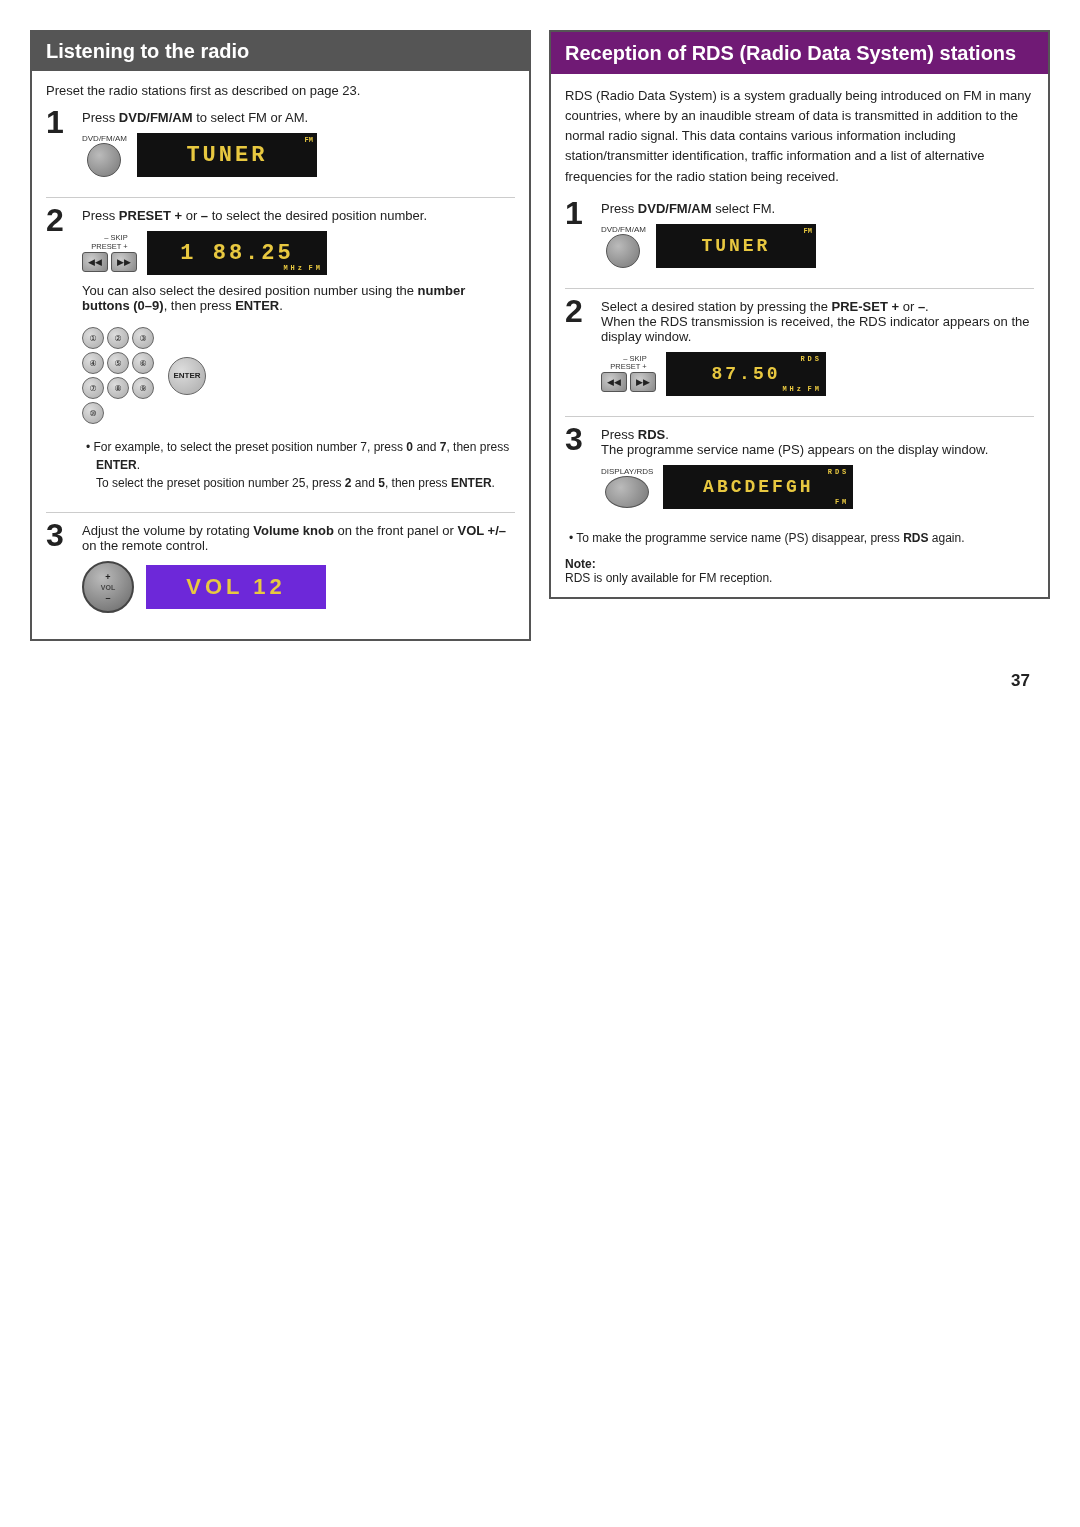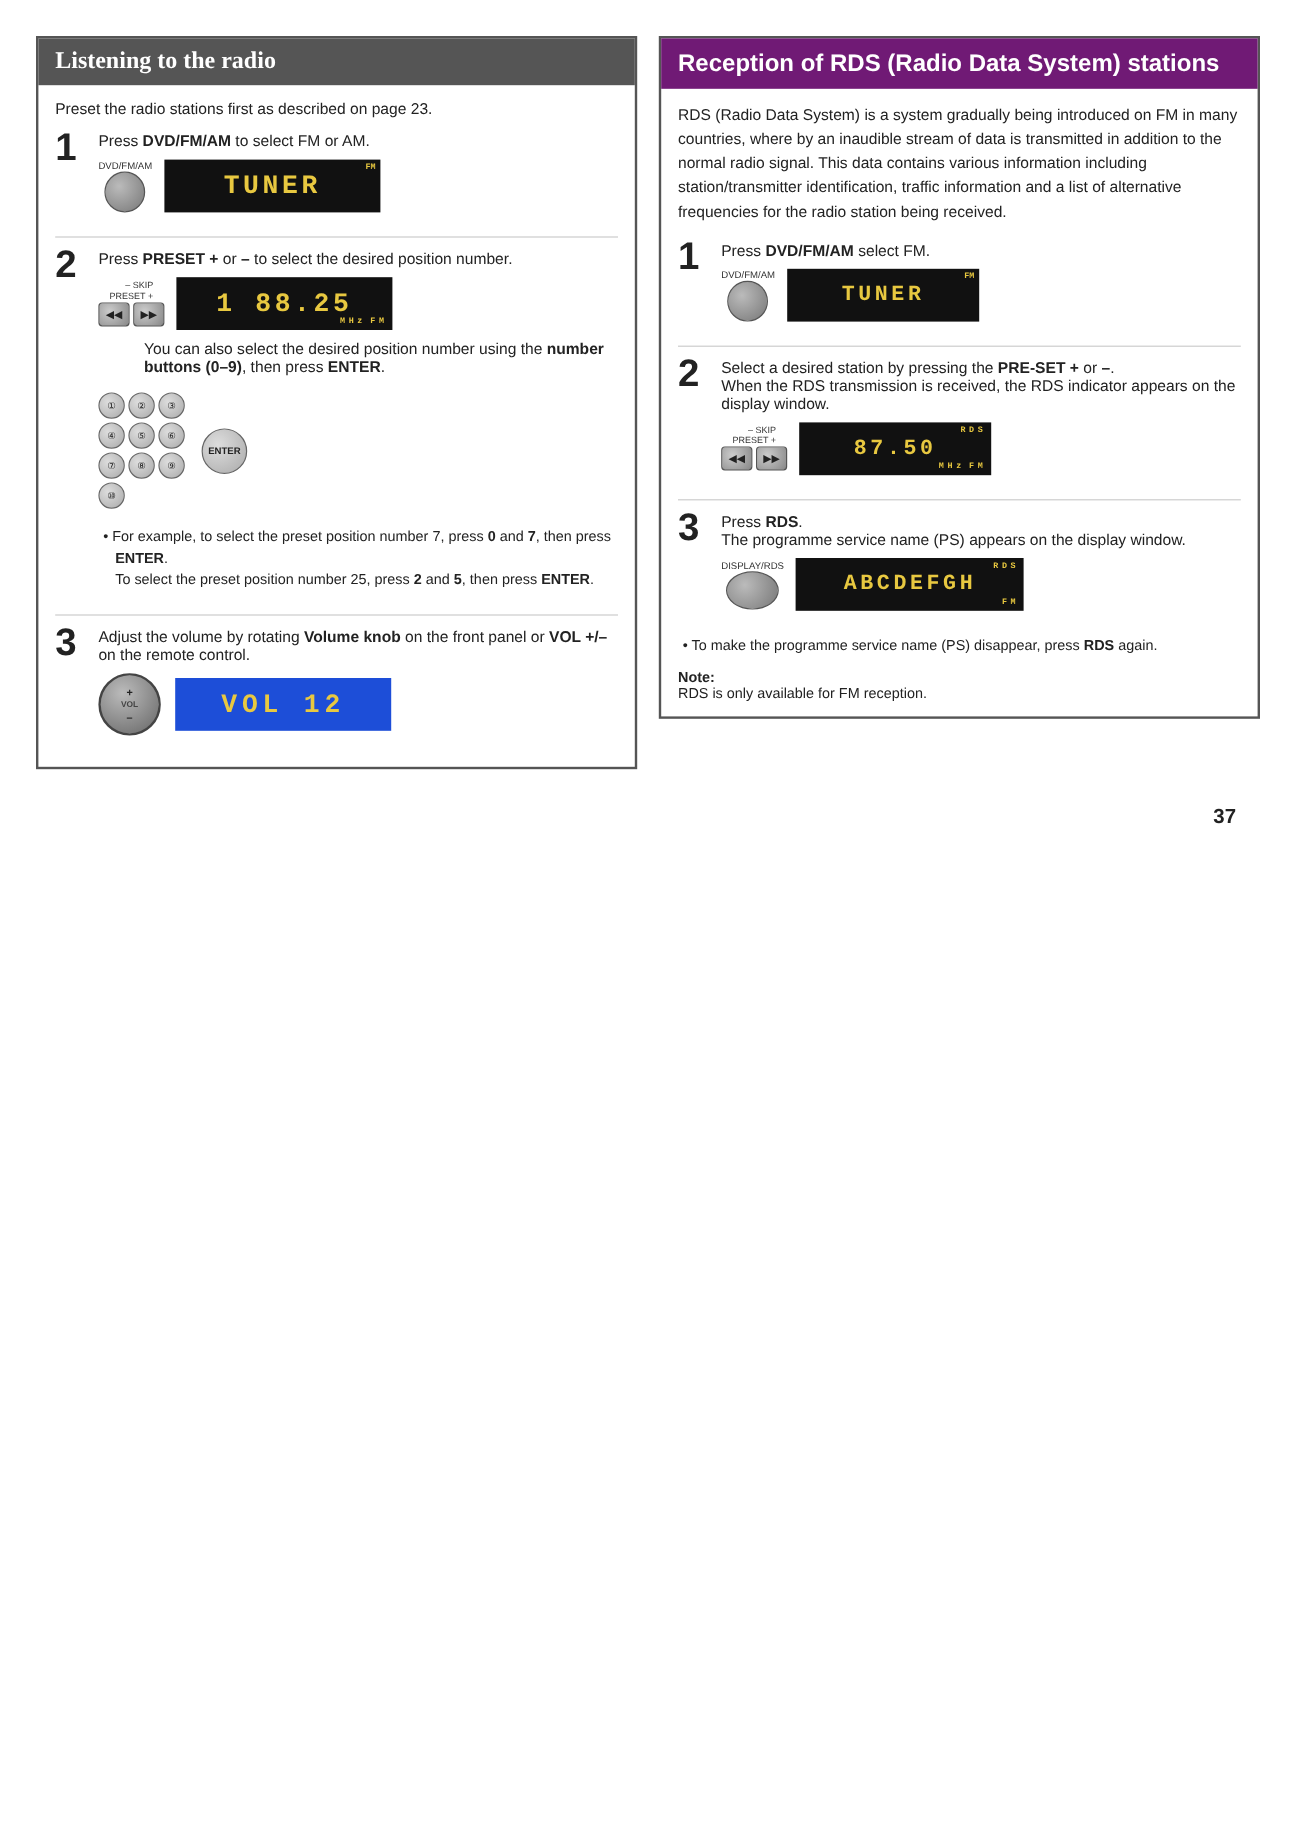--- a/index.html
+++ b/index.html
@@ -25,21 +25,20 @@
       border: 2px solid #555;
       padding: 0;
     }
 
     .left-panel-title {
       background: #555;
       color: #fff;
       font-size: 20px;
       font-weight: bold;
       padding: 8px 14px;
-      font-family: Liberation Serif, serif;
     }
 
     .left-panel-body {
       padding: 12px 14px;
     }
 
     .preset-note {
       font-size: 13px;
       margin-bottom: 12px;
     }
@@ -278,23 +277,23 @@
       font-weight: bold;
     }
 
     .vol-label {
       font-size: 7px;
       color: #444;
       font-weight: bold;
     }
 
     .vol-display {
-      background: #1d4ed8;
-      color: #e8c840;
-      font-family: Liberation Mono, monospace;
+      background: #6d28d9;
+      color: #e8c840;
+      font-family: Liberation Sans, sans-serif;
       font-size: 22px;
       font-weight: bold;
       letter-spacing: 4px;
       padding: 8px 18px;
       min-width: 180px;
       min-height: 44px;
       display: flex;
       align-items: center;
       justify-content: center;
     }
@@ -429,21 +428,21 @@
                 <div class="skip-btn">▶▶</div>
               </div>
             </div>
             <div class="display-screen">
               <span>1 88.25</span>
               <span class="display-badge-mhz">MHz</span>
               <span class="display-badge-fm">FM</span>
             </div>
           </div>
 
-          <div class="step-text" style="margin-top:8px;margin-left:38px;">
+          <div class="step-text" style="margin-top:8px;">
             You can also select the desired position number using the <strong>number buttons (0–9)</strong>, then press <strong>ENTER</strong>.
           </div>
 
           <div class="num-enter-row">
             <div>
               <div class="num-grid">
                 <div class="num-btn">①</div>
                 <div class="num-btn">②</div>
                 <div class="num-btn">③</div>
                 <div class="num-btn">④</div>

